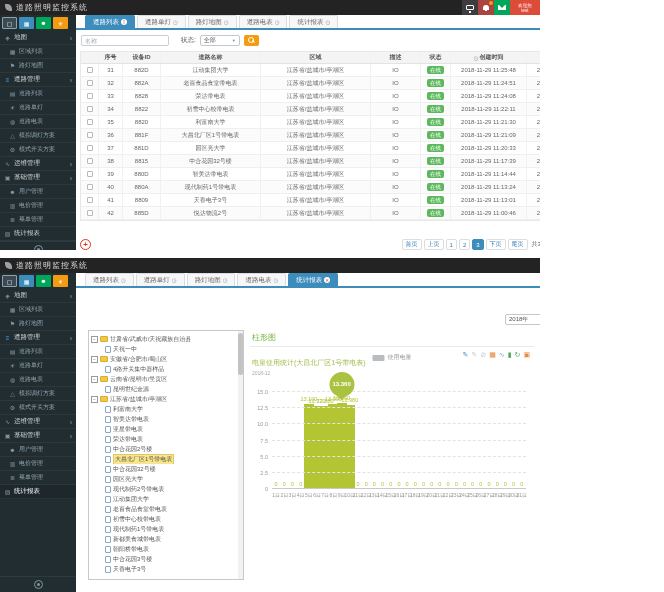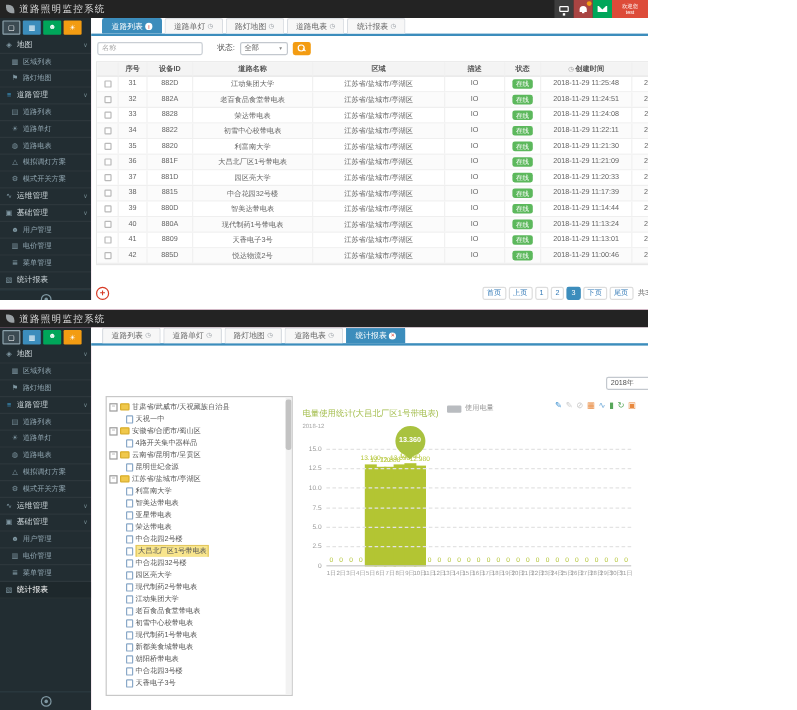--- a/index.html
+++ b/index.html
@@ -1,17 +1,17 @@
 <!DOCTYPE html>
 <html><head>
 <meta charset="utf-8">
 <style>
   * { margin:0; padding:0; box-sizing:border-box; }
   body { width:664px; height:592px; background:#fff; font-family:"Liberation Sans","DejaVu Sans",sans-serif; overflow:hidden; }
-  .shot { position:relative; width:540px; background:#f9a8d4; overflow:hidden; }
+  .shot { position:relative; width:540px; background:#be185d; overflow:hidden; }
   .shot1 { height:250px; }
   .shot2 { height:334px; }
   .gap { height:8px; background:#fff; }
 
   
   .hdr { height:15px; background:#232323; display:flex; align-items:center; padding:0 0 0 5px; color:#e8e8e8; }
   .logo-leaf { width:7px; height:7px; background:#9aa0a4; border-radius:0 70% 0 70%; margin-right:4px; flex:0 0 auto; }
   .hdr-title { font-size:8px; letter-spacing:1px; color:#dcdcdc; white-space:nowrap; }
   .hdr-right { margin-left:auto; display:flex; height:15px; }
   .hbadge { width:16px; height:15px; display:flex; align-items:center; justify-content:center; position:relative; }
@@ -942,20 +942,21 @@
 
               <span class="file-icon"></span>
               <span class="tree-label">天香电子3号</span>
             </div>
 
           <div class="tree-scroll">
               <span class="tree-thumb"></span>
             </div>
         </div>
         <div class="chart-panel">
+          <div class="chart-title">柱形图</div>
           <div class="chart-subrow">
             <div>
               <span class="chart-subtitle">电量使用统计(大昌北厂区1号带电表)</span>
               <span class="chart-period">2018-12</span>
             </div>
             <div class="chart-legend">
               <span class="legend-swatch"></span>
               <span class="legend-label">使用电量</span>
             </div>
             <div class="chart-tools">

